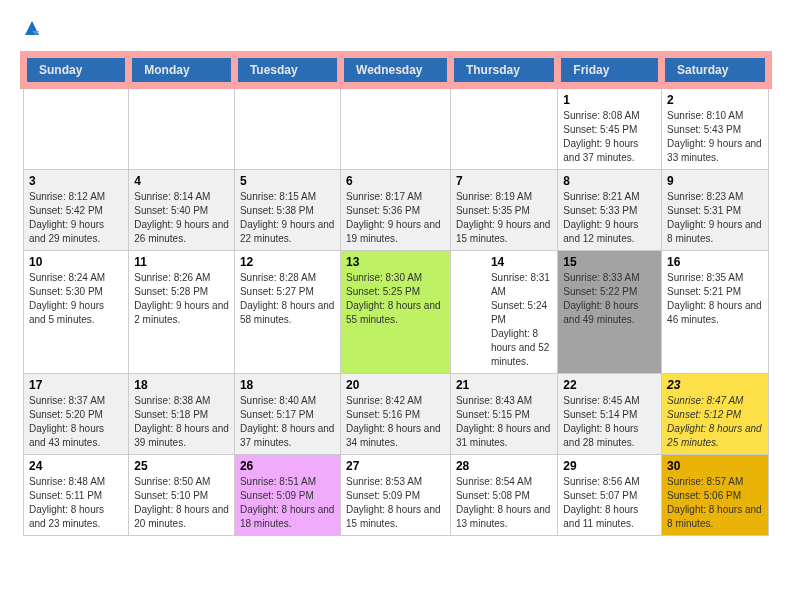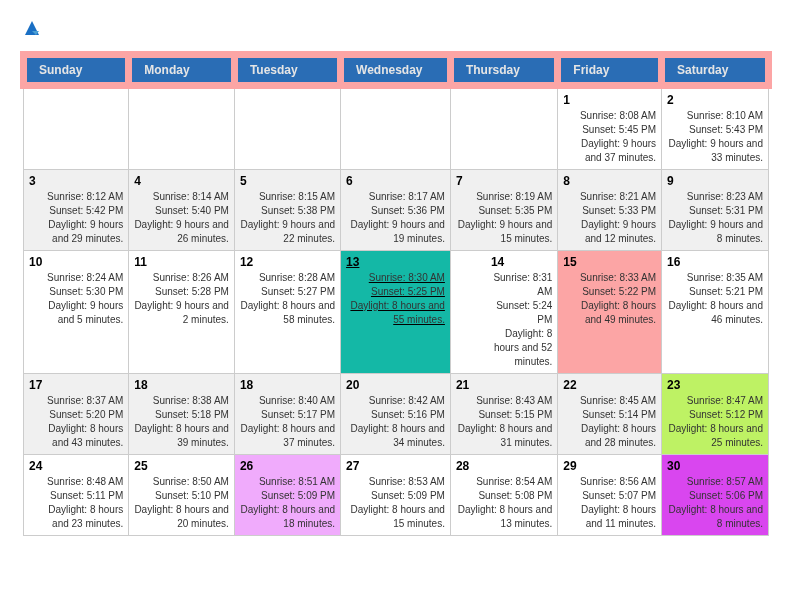--- a/index.html
+++ b/index.html
@@ -68,21 +68,20 @@
     .day-num {
       font-weight: bold;
       font-size: 12px;
       display: block;
       margin-bottom: 2px;
     }
     .day-info {
       color: #333;
       line-height: 1.4;
       font-size: 10px;
-      text-align: right;
     }
     .empty-cell {
       background: #fff !important;
     }
   </style>
 </head>
 <body>
 
 <div class="page">
   <div class="header">
@@ -170,29 +169,29 @@
             <div class="day-info">Sunrise: 8:24 AM<br>Sunset: 5:30 PM<br>Daylight: 9 hours and 5 minutes.</div>
           </td>
           <td style="background: rgb(255, 255, 255);">
             <span class="day-num">11</span>
             <div class="day-info">Sunrise: 8:26 AM<br>Sunset: 5:28 PM<br>Daylight: 9 hours and 2 minutes.</div>
           </td>
           <td style="background: rgb(255, 255, 255);">
             <span class="day-num">12</span>
             <div class="day-info">Sunrise: 8:28 AM<br>Sunset: 5:27 PM<br>Daylight: 8 hours and 58 minutes.</div>
           </td>
-          <td style="background: #14b8a6; text-decoration: underline;">
+          <td style="background: #bef264;">
             <span class="day-num">13</span>
             <div class="day-info">Sunrise: 8:30 AM<br>Sunset: 5:25 PM<br>Daylight: 8 hours and 55 minutes.</div>
           </td>
           <td style="background: rgb(255, 255, 255); padding-left: 40px;">
             <span class="day-num">14</span>
             <div class="day-info">Sunrise: 8:31 AM<br>Sunset: 5:24 PM<br>Daylight: 8 hours and 52 minutes.</div>
           </td>
-          <td style="background: #fca5a5;">
+          <td style="background: #a3a3a3;">
             <span class="day-num">15</span>
             <div class="day-info">Sunrise: 8:33 AM<br>Sunset: 5:22 PM<br>Daylight: 8 hours and 49 minutes.</div>
           </td>
           <td style="background: rgb(255, 255, 255);">
             <span class="day-num">16</span>
             <div class="day-info">Sunrise: 8:35 AM<br>Sunset: 5:21 PM<br>Daylight: 8 hours and 46 minutes.</div>
           </td>
         </tr>
         <tr>
           <td style="background: rgb(240, 240, 240);">
@@ -212,21 +211,21 @@
             <div class="day-info">Sunrise: 8:42 AM<br>Sunset: 5:16 PM<br>Daylight: 8 hours and 34 minutes.</div>
           </td>
           <td style="background: rgb(240, 240, 240);">
             <span class="day-num">21</span>
             <div class="day-info">Sunrise: 8:43 AM<br>Sunset: 5:15 PM<br>Daylight: 8 hours and 31 minutes.</div>
           </td>
           <td style="background: rgb(240, 240, 240);">
             <span class="day-num">22</span>
             <div class="day-info">Sunrise: 8:45 AM<br>Sunset: 5:14 PM<br>Daylight: 8 hours and 28 minutes.</div>
           </td>
-          <td style="background: #bef264;">
+          <td style="background: #fde047; font-style: italic;">
             <span class="day-num">23</span>
             <div class="day-info">Sunrise: 8:47 AM<br>Sunset: 5:12 PM<br>Daylight: 8 hours and 25 minutes.</div>
           </td>
         </tr>
         <tr>
           <td style="background: rgb(255, 255, 255);">
             <span class="day-num">24</span>
             <div class="day-info">Sunrise: 8:48 AM<br>Sunset: 5:11 PM<br>Daylight: 8 hours and 23 minutes.</div>
           </td>
           <td style="background: rgb(255, 255, 255);">
@@ -242,20 +241,20 @@
             <div class="day-info">Sunrise: 8:53 AM<br>Sunset: 5:09 PM<br>Daylight: 8 hours and 15 minutes.</div>
           </td>
           <td style="background: rgb(255, 255, 255);">
             <span class="day-num">28</span>
             <div class="day-info">Sunrise: 8:54 AM<br>Sunset: 5:08 PM<br>Daylight: 8 hours and 13 minutes.</div>
           </td>
           <td style="background: rgb(255, 255, 255);">
             <span class="day-num">29</span>
             <div class="day-info">Sunrise: 8:56 AM<br>Sunset: 5:07 PM<br>Daylight: 8 hours and 11 minutes.</div>
           </td>
-          <td style="background: #d946ef;">
+          <td style="background: #eab308;">
             <span class="day-num">30</span>
             <div class="day-info">Sunrise: 8:57 AM<br>Sunset: 5:06 PM<br>Daylight: 8 hours and 8 minutes.</div>
           </td>
         </tr>
       </tbody>
   </table>
 </div>
 
 </body></html>

